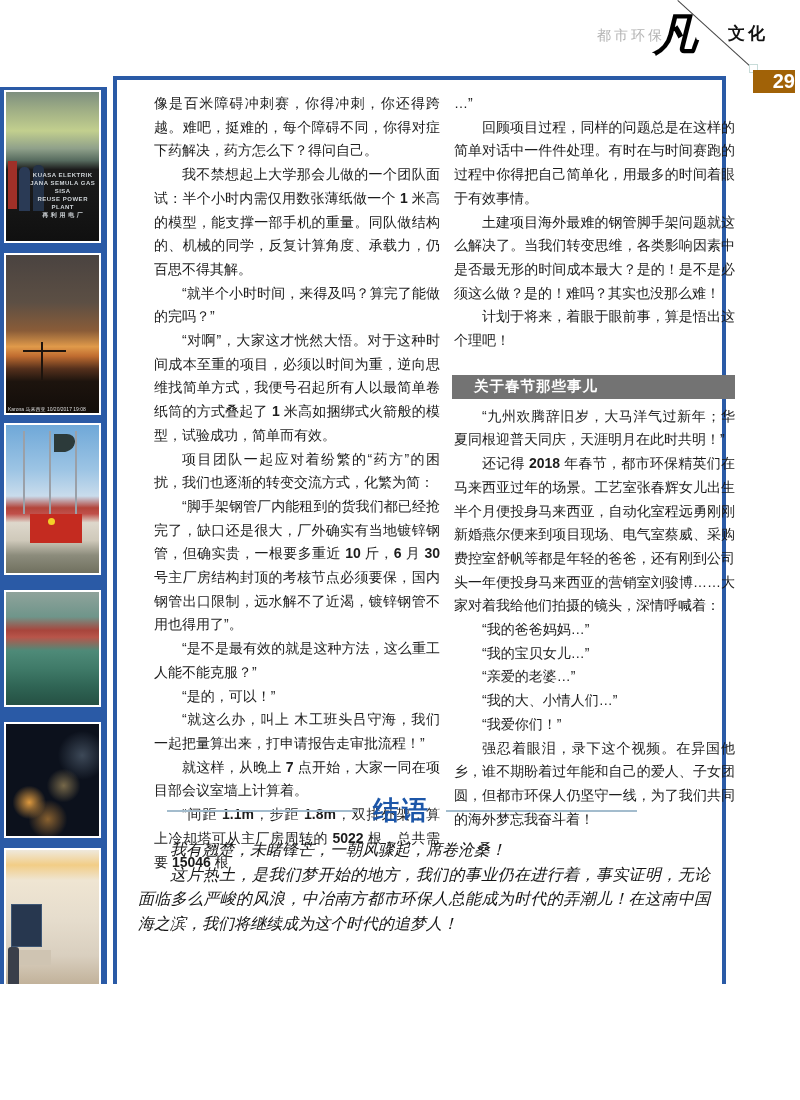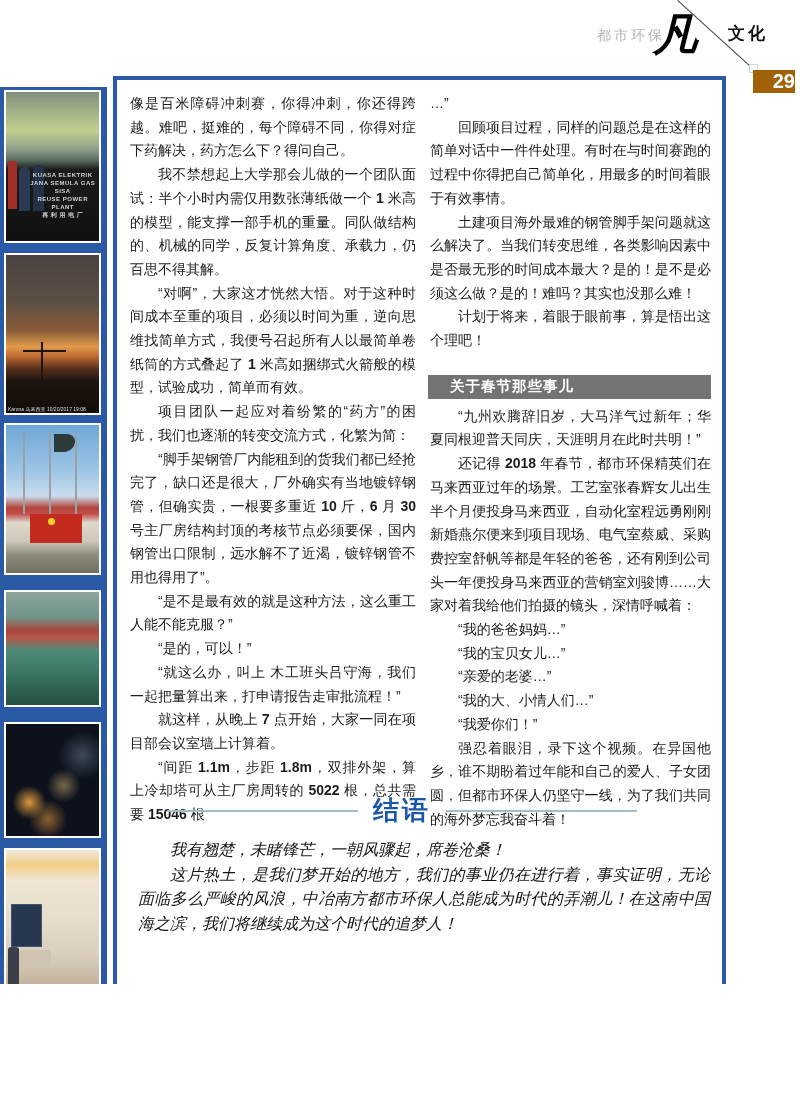--- a/index.html
+++ b/index.html
@@ -54,21 +54,21 @@
         #e6ddcd 45%,#d9cfbf 70%,#c0b098 90%,#ad9c84 100%);}
   .ph6 .monitors{position:absolute;left:5%;top:36%;width:34%;height:28%;background:#27374f;
         box-shadow:inset 0 0 0 1px #3e5674;}
   .ph6 .desk{position:absolute;left:8%;top:66%;width:40%;height:10%;background:#cfc4b2;}
   .ph6 .chair{position:absolute;left:2%;top:64%;width:12%;height:26%;background:#3a3f4a;border-radius:3px;}
 
   
   .content-box{position:absolute;left:113px;top:76px;width:613px;height:954px;
                border:4px solid #2a5aa6;box-sizing:border-box;background:#fff;}
 
-  .col{position:absolute;color:#1c1c1c;}
+  .col{position:absolute;color:#1c1c1c;margin-left:24px;}
   .col-left{left:130px;top:92px;width:286px;}
   .col-right{left:430px;top:92px;width:281px;}
   .para{margin:0;font-size:14px;line-height:23.7px;text-align:justify;}
   .para.indent{text-indent:2em;}
   .para b{font-weight:bold;}
 
   .section-bar{margin:22px 0 6px -2px;padding:2px 0 3px 22px;background:#737373;color:#fff;
                font-size:14.5px;font-weight:bold;letter-spacing:1px;}
 
   
@@ -127,20 +127,21 @@
       <div class="desk"></div>
       <div class="chair"></div>
     </figure>
   </aside>
 
   <main class="content-box"></main>
 
   <section class="col col-left">
       <p class="para">像是百米障碍冲刺赛，你得冲刺，你还得跨越。难吧，挺难的，每个障碍不同，你得对症下药解决，药方怎么下？得问自己。</p>
       <p class="para indent">我不禁想起上大学那会儿做的一个团队面试：半个小时内需仅用数张薄纸做一个 <b>1</b> 米高的模型，能支撑一部手机的重量。同队做结构的、机械的同学，反复计算角度、承载力，仍百思不得其解。</p>
+      <p class="para indent">“就半个小时时间，来得及吗？算完了能做的完吗？”</p>
       <p class="para indent">“对啊”，大家这才恍然大悟。对于这种时间成本至重的项目，必须以时间为重，逆向思维找简单方式，我便号召起所有人以最简单卷纸筒的方式叠起了 <b>1</b> 米高如捆绑式火箭般的模型，试验成功，简单而有效。</p>
       <p class="para indent">项目团队一起应对着纷繁的“药方”的困扰，我们也逐渐的转变交流方式，化繁为简：</p>
       <p class="para indent">“脚手架钢管厂内能租到的货我们都已经抢完了，缺口还是很大，厂外确实有当地镀锌钢管，但确实贵，一根要多重近 <b>10</b> 斤，<b>6</b> 月 <b>30</b> 号主厂房结构封顶的考核节点必须要保，国内钢管出口限制，远水解不了近渴，镀锌钢管不用也得用了”。</p>
       <p class="para indent">“是不是最有效的就是这种方法，这么重工人能不能克服？”</p>
       <p class="para indent">“是的，可以！”</p>
       <p class="para indent">“就这么办，叫上 木工班头吕守海，我们一起把量算出来，打申请报告走审批流程！”</p>
       <p class="para indent">就这样，从晚上 <b>7</b> 点开始，大家一同在项目部会议室墙上计算着。</p>
       <p class="para indent">“间距 <b>1.1m</b>，步距 <b>1.8m</b>，双排外架，算上冷却塔可从主厂房周转的 <b>5022</b> 根，总共需要 <b>15046</b> 根</p>
     </section>
 

